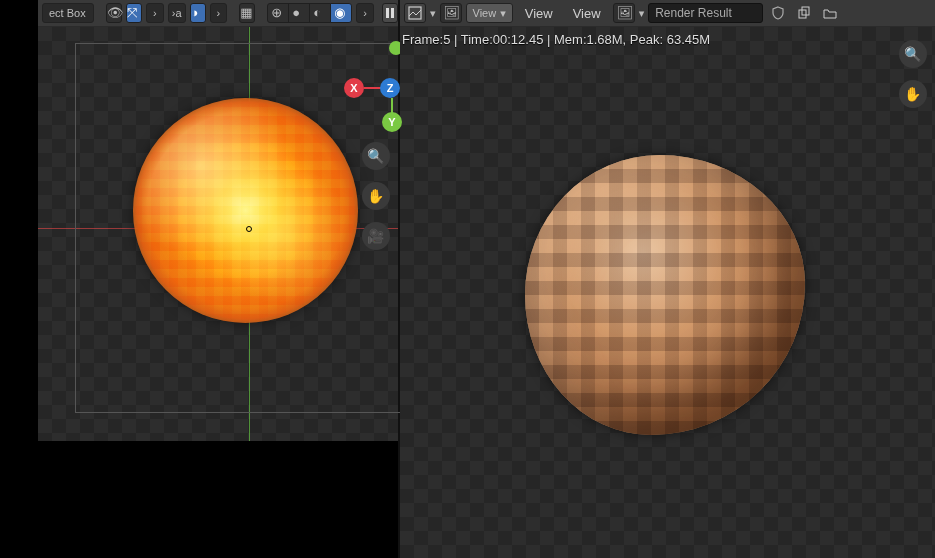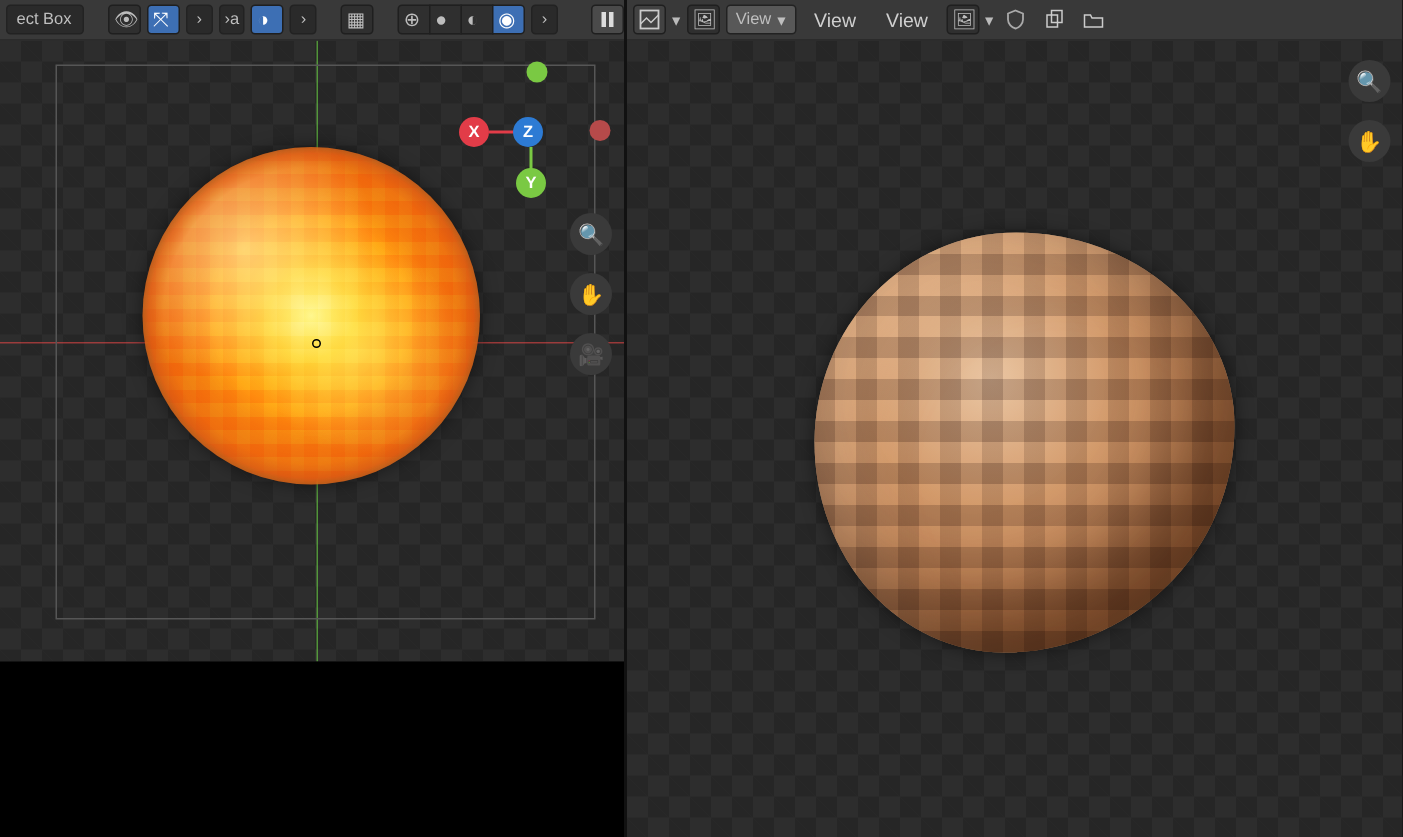--- a/index.html
+++ b/index.html
@@ -1,19 +1,19 @@
 <!DOCTYPE html>
 <html><head>
 <meta charset="utf-8">
 <style>
   * { box-sizing: border-box; margin: 0; padding: 0; user-select: none; }
   html, body { width: 935px; height: 558px; overflow: hidden; font-family: sans-serif; background: #000; }
   .root { display: flex; width: 100%; height: 100%; }
   .pane { position: relative; background: #232323; }
-  .left { width: 416px; height: 558px; }
+  .left { width: 360px; height: 558px; margin-left: 38px; }
   .splitter { width: 2px; height: 558px; background: #111; cursor: col-resize; }
   .right { flex: 1; height: 558px; }
 
   
   .hbar {
     height: 27px; background: #393939; display: flex; align-items: center;
     color: #c8c8c8; font-size: 12px; border-bottom: 1px solid #2b2b2b;
     padding-left: 4px; gap: 4px; position: relative; z-index: 5;
   }
   .hbar .sep { width: 8px; }
@@ -239,39 +239,41 @@
       </span>
 
       <span class="menuitem">View</span>
       <span class="menuitem">View</span>
 
       <span class="iconbtn">
           <span class="u">🖼</span>
         </span>
       <span class="u" style="color:#bbb;font-size:11px">▾</span>
 
+      <input class="searchbox" value="Render Result" style="">
       <span class="iconbtn" style="background:transparent;border:none">
         <svg viewBox="0 0 14 14">
             <path d="M7 1 L12 3 V7 C12 10 9.5 12.5 7 13 C4.5 12.5 2 10 2 7 V3 Z" fill="none" stroke="#aaa" stroke-width="1.2"></path>
           </svg>
       </span>
       <span class="iconbtn" style="background:transparent;border:none">
         <svg viewBox="0 0 14 14">
             <rect x="2" y="4" width="7" height="8" fill="none" stroke="#ccc"></rect>
             <rect x="5" y="1" width="7" height="8" fill="none" stroke="#ccc"></rect>
           </svg>
       </span>
       <span class="iconbtn" style="background:transparent;border:none">
         <svg viewBox="0 0 14 14">
             <path d="M1 4 H5 L6 6 H13 V12 H1 Z" fill="none" stroke="#ccc"></path>
           </svg>
       </span>
     </div>
 
     <div class="checker"></div>
+    <div class="info">Frame:5 | Time:00:12.45 | Mem:1.68M, Peak: 63.45M</div>
 
     <div class="blob clay" style="left:125px"></div>
 
     <div class="floatcol right">
       <div class="floatbtn">
           <span>🔍</span>
         </div>
       <div class="floatbtn">
           <span>✋</span>
         </div>

